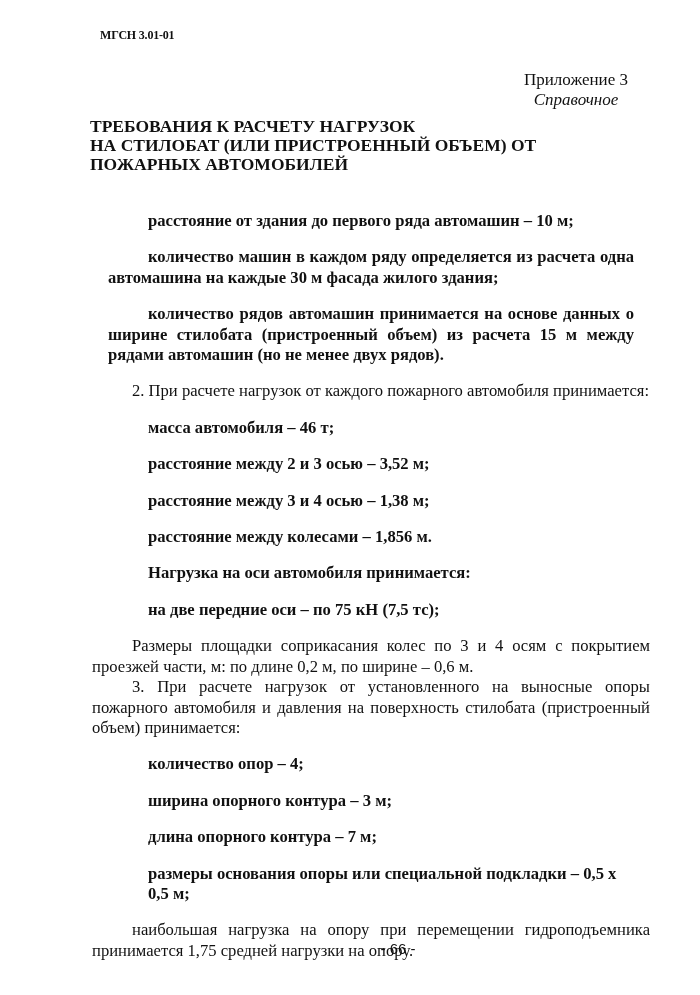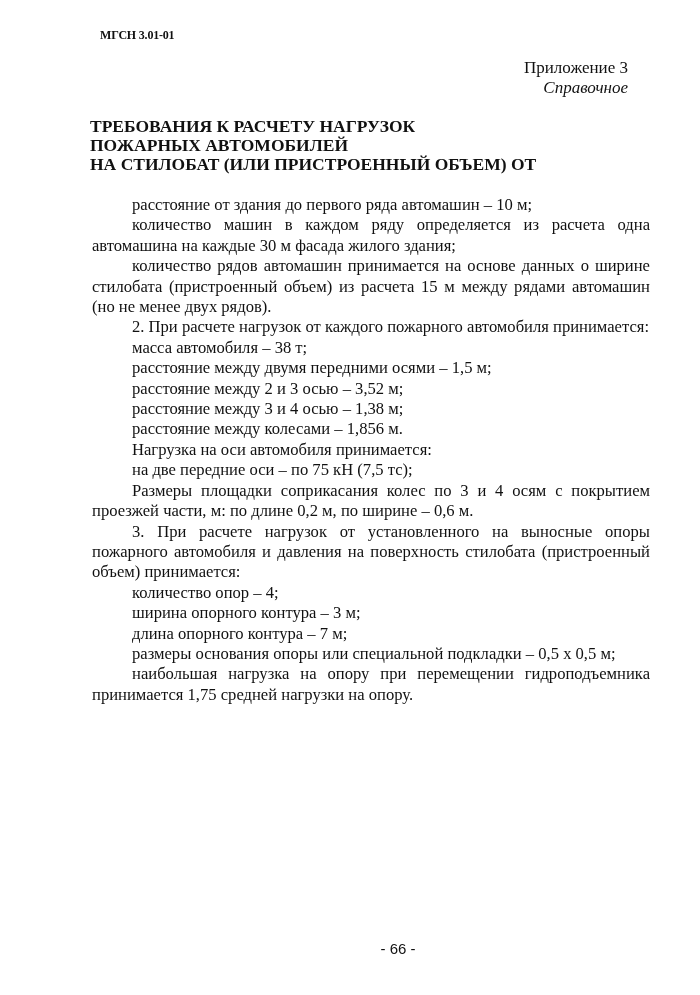--- a/index.html
+++ b/index.html
@@ -6,64 +6,63 @@
   body {
     width: 700px; height: 995px; position: relative; overflow: hidden;
     font-family: "Liberation Serif", "DejaVu Serif", serif;
     color: #111;
   }
   .header-code {
     position: absolute; left: 100px; top: 28px;
     font-size: 12px; font-weight: bold; letter-spacing: -0.2px; text-align: right;
   }
   .appendix {
-    position: absolute; right: 72px; top: 58px; text-align: right;
+    position: absolute; right: 72px; top: 70px; text-align: center;
     font-size: 17px; line-height: 20px;
   }
   .appendix .kind { font-style: italic; }
   .title {
     position: absolute; left: 90px; width: 560px; top: 117px;
     font-weight: bold; font-size: 17.5px; line-height: 19px;
   }
   .body-text {
     position: absolute; left: 92px; width: 558px; top: 195px;
     font-size: 16.6px; line-height: 20.4px;
   }
   .p { text-align: justify; text-indent: 40px; margin: 0; }
-  .li { margin: 0; padding-left: 40px; text-align: left; }
+  .li { margin: 16px; padding-left: 40px; text-align: left; font-weight: bold; }
   .li.just { text-align: justify; padding-left: 0; text-indent: 40px; }
   .page-num {
     position: absolute; left: 0; width: 700px; top: 940px;
     text-align: center; font-size: 15px; font-family: "Liberation Sans", sans-serif; margin-left: 48px;
   }
 </style>
 </head>
 <body>
 
 <div class="header-code">МГСН 3.01-01</div>
 
 <div class="appendix">
   <div>Приложение 3</div>
   <div class="kind">Справочное</div>
 </div>
 
 <div class="title">
   <div>ТРЕБОВАНИЯ К РАСЧЕТУ НАГРУЗОК</div>
+  <div>НА СТИЛОБАТ (ИЛИ ПРИСТРОЕННЫЙ ОБЪЕМ) ОТ</div>
   <div>ПОЖАРНЫХ АВТОМОБИЛЕЙ</div>
-  <div>НА СТИЛОБАТ (ИЛИ ПРИСТРОЕННЫЙ ОБЪЕМ) ОТ</div>
 </div>
 
 <div class="body-text">
   <p class="li">расстояние от здания до первого ряда автомашин – 10 м;</p>
   <p class="li just">количество машин в каждом ряду определяется из расчета одна автомашина на каждые 30 м фасада жилого здания;</p>
   <p class="li just">количество рядов автомашин принимается на основе данных о ширине стилобата (пристроенный объем) из расчета 15 м между рядами автомашин (но не менее двух рядов).</p>
 
   <p class="p">2. При расчете нагрузок от каждого пожарного автомобиля принимается:</p>
-  <p class="li">масса автомобиля – 38 т;</p>
-  <p class="li">расстояние между двумя передними осями – 1,5 м;</p>
+  <p class="li">масса автомобиля – 46 т;</p>
   <p class="li">расстояние между 2 и 3 осью – 3,52 м;</p>
   <p class="li">расстояние между 3 и 4 осью – 1,38 м;</p>
   <p class="li">расстояние между колесами – 1,856 м.</p>
   <p class="li">Нагрузка на оси автомобиля принимается:</p>
   <p class="li">на две передние оси – по 75 кН (7,5 тс);</p>
   <p class="p">Размеры площадки соприкасания колес по 3 и 4 осям с покрытием проезжей части, м: по длине 0,2 м, по ширине – 0,6 м.</p>
 
   <p class="p">3. При расчете нагрузок от установленного на выносные опоры пожарного автомобиля и давления на поверхность стилобата (пристроенный объем) принимается:</p>
   <p class="li">количество опор – 4;</p>
   <p class="li">ширина опорного контура – 3 м;</p>

